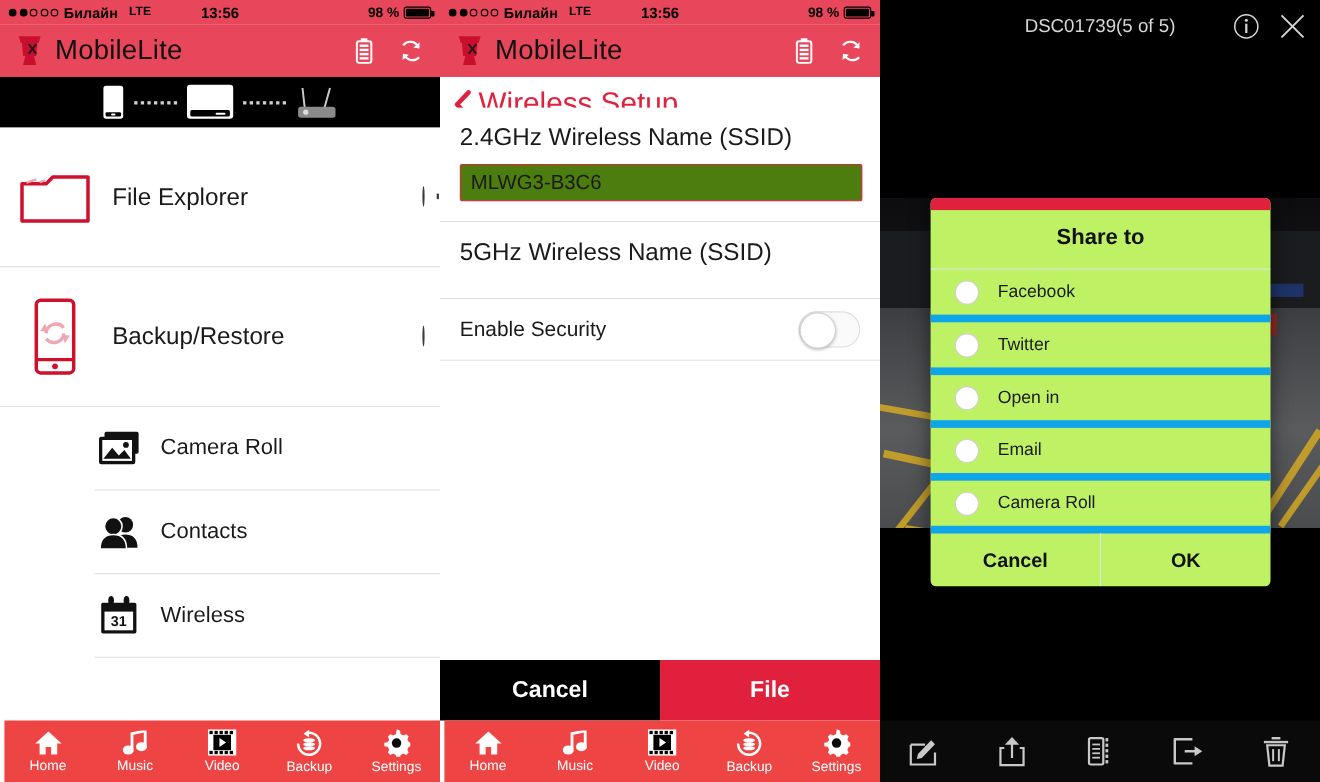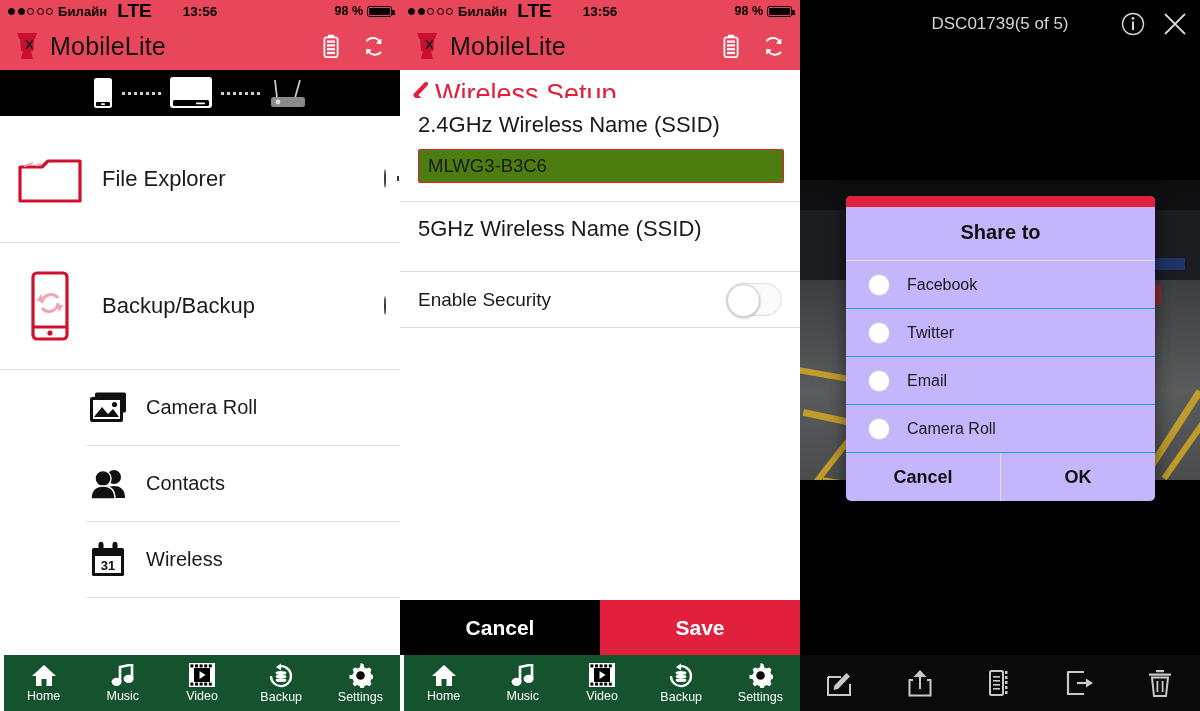--- a/index.html
+++ b/index.html
@@ -15,21 +15,21 @@
   
   .statusbar {
     height: 22px; background: #e8465a; color: #000;
     display: flex; align-items: center; padding: 0 8px;
     font-size: 13px; font-weight: bold; position: relative;
   }
   .sb-dots { display: flex; align-items: center; gap: 2.5px; margin-right: 5px; }
   .sb-dot { width: 7px; height: 7px; border-radius: 50%; border: 1.2px solid #000; }
   .sb-dot.filled { background: #000; }
   .sb-carrier { font-size: 13px; font-weight: bold; letter-spacing: .1px;}
-  .sb-lte { font-size: 19px; font-weight: bold; margin-left: 10px; text-align: center; }
+  .sb-lte { font-size: 11px; font-weight: bold; margin-left: 10px; text-align: center; }
   .sb-time { position: absolute; left: 0; right: 0; text-align: center; font-size: 13.5px; font-weight: bold; }
   .sb-right { margin-left: auto; display: flex; align-items: center; gap: 4px; z-index:2;}
   .sb-batt-text { font-size: 12.5px; font-weight: bold; }
   .batt-shell { width: 25px; height: 11px; border: 1.3px solid #000; border-radius: 2.5px; position: relative; }
   .batt-shell::after { content:""; position:absolute; right:-3.5px; top:3px; width:2.2px; height:5px; background:#000; border-radius:0 1px 1px 0; }
   .batt-fill { position:absolute; left:1px; top:1px; bottom:1px; width: 21px; background:#000; border-radius:1px; }
 
   
   .appbar {
     height: 48px; background: #e8465a;
@@ -63,21 +63,21 @@
 
   .row-sub {
     display:flex; align-items:center; height:76px; margin-left:86px;
     border-bottom:1px solid #e2e2e2; cursor:pointer; padding-right:14px;
   }
   .row-sub .ico { width:46px; flex:0 0 46px; display:flex; align-items:center; justify-content:center; }
   .row-sub .lbl { font-size:20px; color:#1a1a1a; margin-left:14px; }
 
   
   .tabbar {
-    position:absolute; left:4px; right:0; bottom:0; height:56px; background:#14532d;
+    position:absolute; left:4px; right:0; bottom:0; height:56px; background:#ef4444;
     display:flex; align-items:center;
   }
   .tab { flex:1; display:flex; flex-direction:column; align-items:center; justify-content:center; gap:2px; cursor:pointer; }
   .tab .tl { font-size:12.5px; color:#fff; }
   .tab svg { display:block; }
 
   
   .navbar {
     height: 50px; background:#fff; display:flex; align-items:center; padding-left:12px;
     border-bottom:1px solid #e2e2e2; cursor:pointer;
@@ -114,26 +114,26 @@
   }
   .photo .sky { position:absolute; left:0; top:0; width:400px; height:95px; background:linear-gradient(#0d0d0f,#17171a); }
   .photo .bldg { position:absolute; left:0; top:30px; width:400px; height:80px; background:#1b1c1f; }
   .photo .ground { position:absolute; left:0; top:100px; width:400px; height:200px; background:linear-gradient(#3d3e41,#5a5b5d 55%, #4b4c4e); }
   .stripe { position:absolute; background:#c9a227; opacity:.92; }
   .viewer-bottom { position:absolute; left:0; right:0; bottom:0; height:56px; background:#0a0a0a; display:flex; align-items:center; }
   .vb-item { flex:1; display:flex; align-items:center; justify-content:center; cursor:pointer; }
 
   
   .dialog {
-    position:absolute; left:46px; top:196px; width:309px;
-    background:#c4b5fd; border-radius:5px; overflow:hidden; box-shadow:0 4px 18px rgba(0,0,0,.5);
+    position:absolute; left:46px; top:180px; width:309px;
+    background:#bef264; border-radius:5px; overflow:hidden; box-shadow:0 4px 18px rgba(0,0,0,.5);
   }
   .dlg-accent { height:11px; background:#e0203c; }
   .dlg-title { text-align:center; font-size:20px; font-weight:bold; color:#111; padding:14px 0 16px; border-bottom:1px solid #e3e3e3; }
-  .dlg-opt { display:flex; align-items:center; height:48px; padding-left:22px; border-bottom:1px solid #0ea5e9; cursor:pointer; }
+  .dlg-opt { display:flex; align-items:center; height:48px; padding-left:22px; border-bottom:7px solid #0ea5e9; cursor:pointer; }
   .radio { width:22px; height:22px; border-radius:50%; border:1.4px solid #cfcfcf; background:#fff; flex:0 0 22px; }
   .dlg-opt .ot { font-size:16px; color:#1a1a1a; margin-left:17px; }
   .dlg-actions { display:flex; height:48px; }
   .dlg-btn { flex:1; display:flex; align-items:center; justify-content:center; font-size:18px; font-weight:bold; color:#111; cursor:pointer; }
   .dlg-btn + .dlg-btn { border-left:1px solid #e3e3e3; }
 </style>
 </head>
 <body>
 
 <div class="screen">
@@ -244,21 +244,21 @@
           <svg width="50" height="72" viewBox="0 0 50 72">
             <rect x="8" y="3" width="34" height="66" rx="4" fill="none" stroke="#d0112b" stroke-width="3.2"></rect>
             <path d="M8 57 H42" stroke="#d0112b" stroke-width="3"></path>
             <circle cx="25" cy="63" r="2.6" fill="#d0112b"></circle>
             <path d="M17 33 A9 9 0 0 1 33 28" fill="none" stroke="#f0a5b2" stroke-width="3"></path>
             <path d="M33 33 A9 9 0 0 1 17 38" fill="none" stroke="#f0a5b2" stroke-width="3"></path>
             <path d="M16 24 L18.5 31.5 L11.5 31 z" fill="#f0a5b2"></path>
             <path d="M34 42 L31.5 34.5 L38.5 35 z" fill="#f0a5b2"></path>
           </svg>
         </span>
-        <span class="lbl">Backup/Backup</span>
+        <span class="lbl">Backup/Restore</span>
         <span class="exp"><span class="circ-btn"></span></span>
       </div>
 
       <div class="row-sub">
         <span class="ico">
           <svg width="42" height="34" viewBox="0 0 42 34">
             <rect x="7" y="1.5" width="31" height="20" rx="1.6" fill="#111"></rect>
             <rect x="2" y="6" width="33" height="25" rx="2" fill="#111"></rect>
             <rect x="5" y="9" width="27" height="19" fill="#fff"></rect>
             <path d="M6 26 L14 16 L20 23 L25 18 L31 26 z" fill="#111"></path>
@@ -419,21 +419,21 @@
         <span class="toggle-label">Enable Security</span>
         <span class="switch">
             <span class="knob"></span>
           </span>
       </div>
       <div class="form-spacer"></div>
     </div>
 
     <div class="actions">
       <div class="act-cancel">Cancel</div>
-      <div class="act-save">Save</div>
+      <div class="act-save">File</div>
     </div>
 
     <div class="tabbar">
       <div class="tab">
         <svg width="26" height="23" viewBox="0 0 26 23">
             <path d="M13 1 L25 12 H21 V22 H15.5 V15 H10.5 V22 H5 V12 H1 z" fill="#fff"></path>
           </svg>
         <span class="tl">Home</span>
       </div>
       <div class="tab">
@@ -527,20 +527,24 @@
       <div class="dlg-accent"></div>
       <div class="dlg-title">Share to</div>
 
       <div class="dlg-opt">
         <span class="radio"></span>
         <span class="ot">Facebook</span>
       </div>
       <div class="dlg-opt">
         <span class="radio"></span>
         <span class="ot">Twitter</span>
+      </div>
+      <div class="dlg-opt">
+        <span class="radio"></span>
+        <span class="ot">Open in</span>
       </div>
       <div class="dlg-opt">
         <span class="radio"></span>
         <span class="ot">Email</span>
       </div>
       <div class="dlg-opt">
         <span class="radio"></span>
         <span class="ot">Camera Roll</span>
       </div>
 

